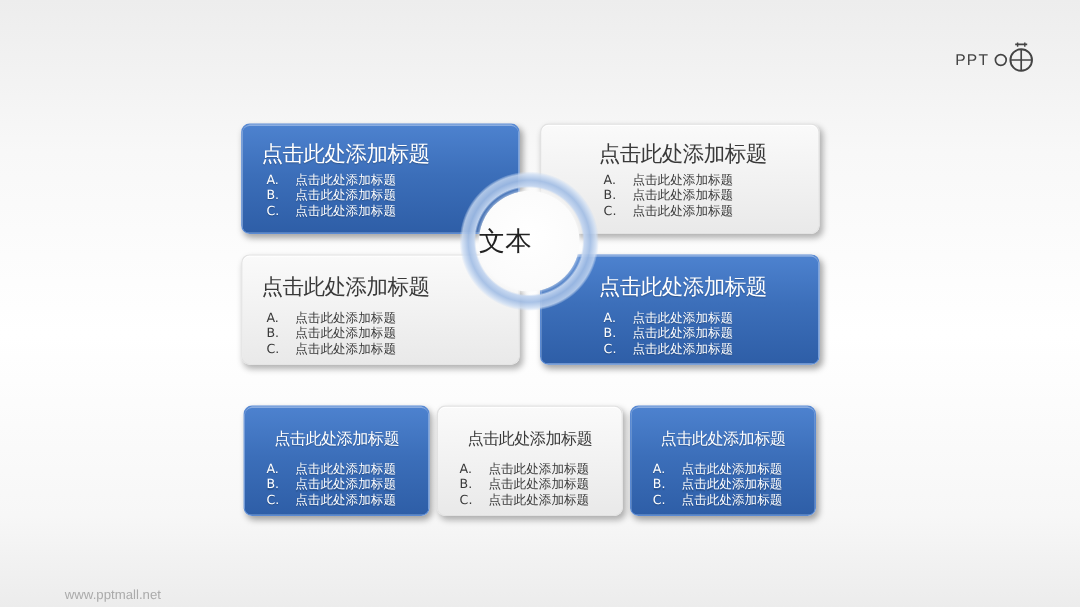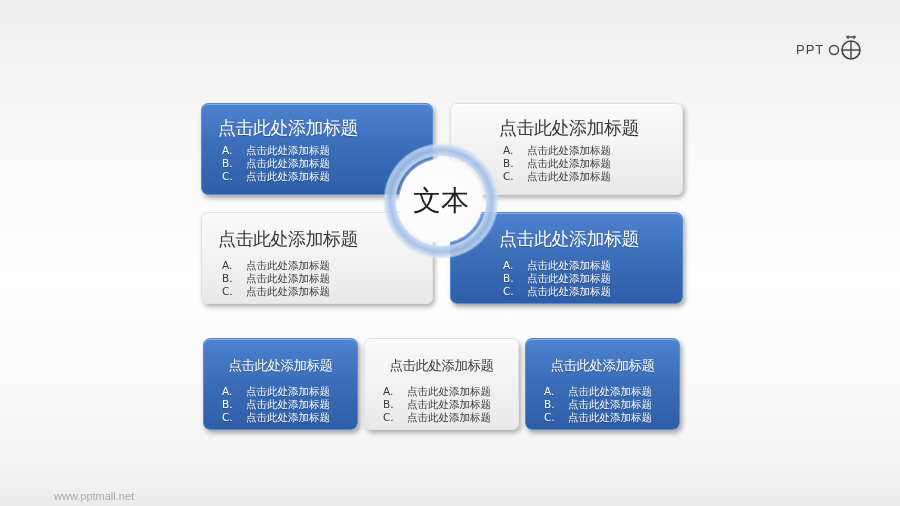--- a/index.html
+++ b/index.html
@@ -61,22 +61,22 @@
       border-radius: 50%;
       background: radial-gradient(circle, rgba(255,255,255,0) 54%, rgba(196,214,240,0.95) 56%, rgba(160,188,228,0.9) 62%, rgba(205,221,243,0.8) 68%, rgba(255,255,255,0) 71%);
     }
     .circle {
       position: absolute;
       left: 399px; top: 159px;
       width: 84px; height: 84px;
       border-radius: 50%;
       background: radial-gradient(circle at 50% 45%, #ffffff 0%, #fbfbfb 70%, #f1f1f1 100%);
       box-shadow: 0 0 4px rgba(255,255,255,0.9);
-      display: flex; align-items: center; justify-content: center;
-      font-size: 28px; color: #222222;
+      display: flex; align-items: center; 
+      font-size: 22px; color: #222222;
     }
 
     
     .logo {
       position: absolute;
       left: 796px; top: 34px;
       display: flex; align-items: center;
     }
     .logo-text {
       font-size: 13px; color: #444444; letter-spacing: 1px;

